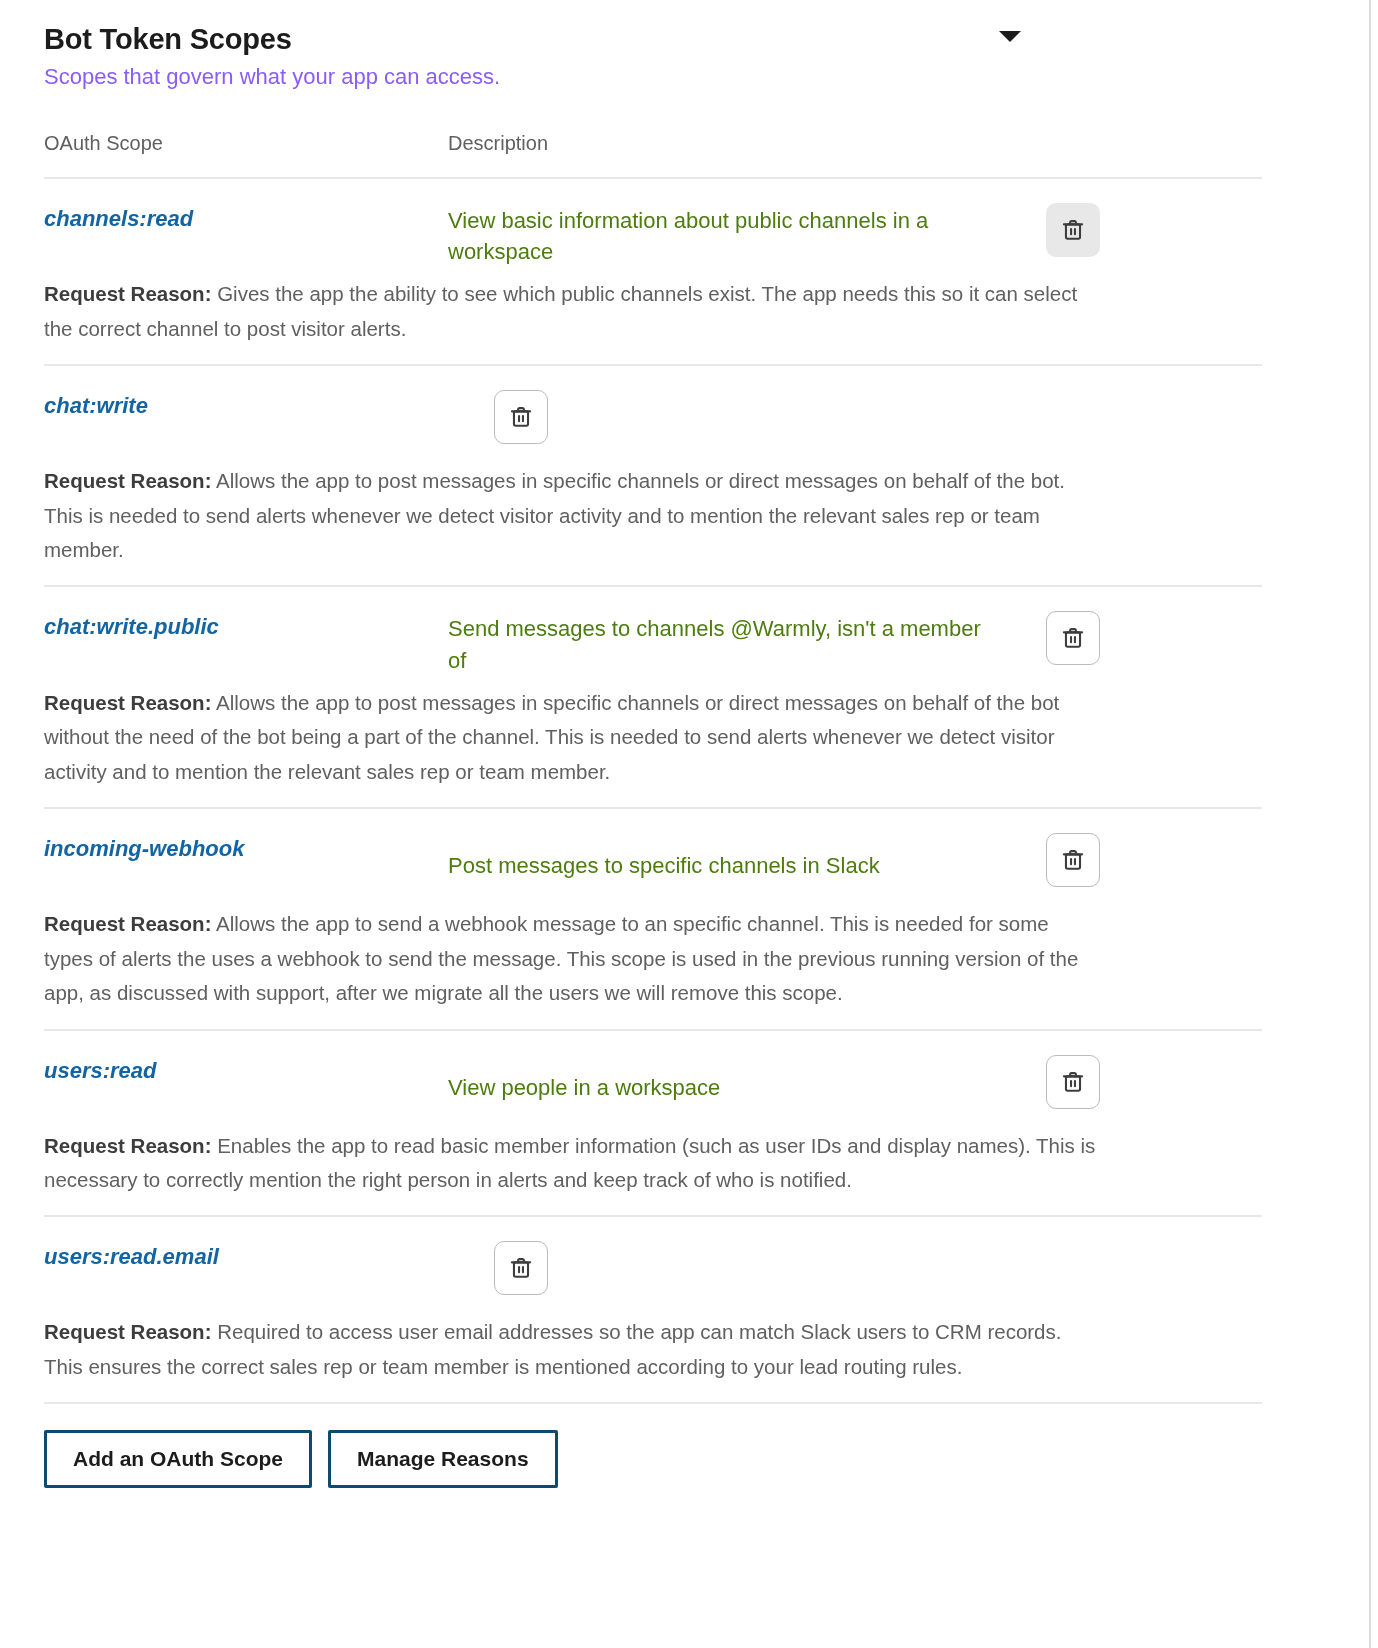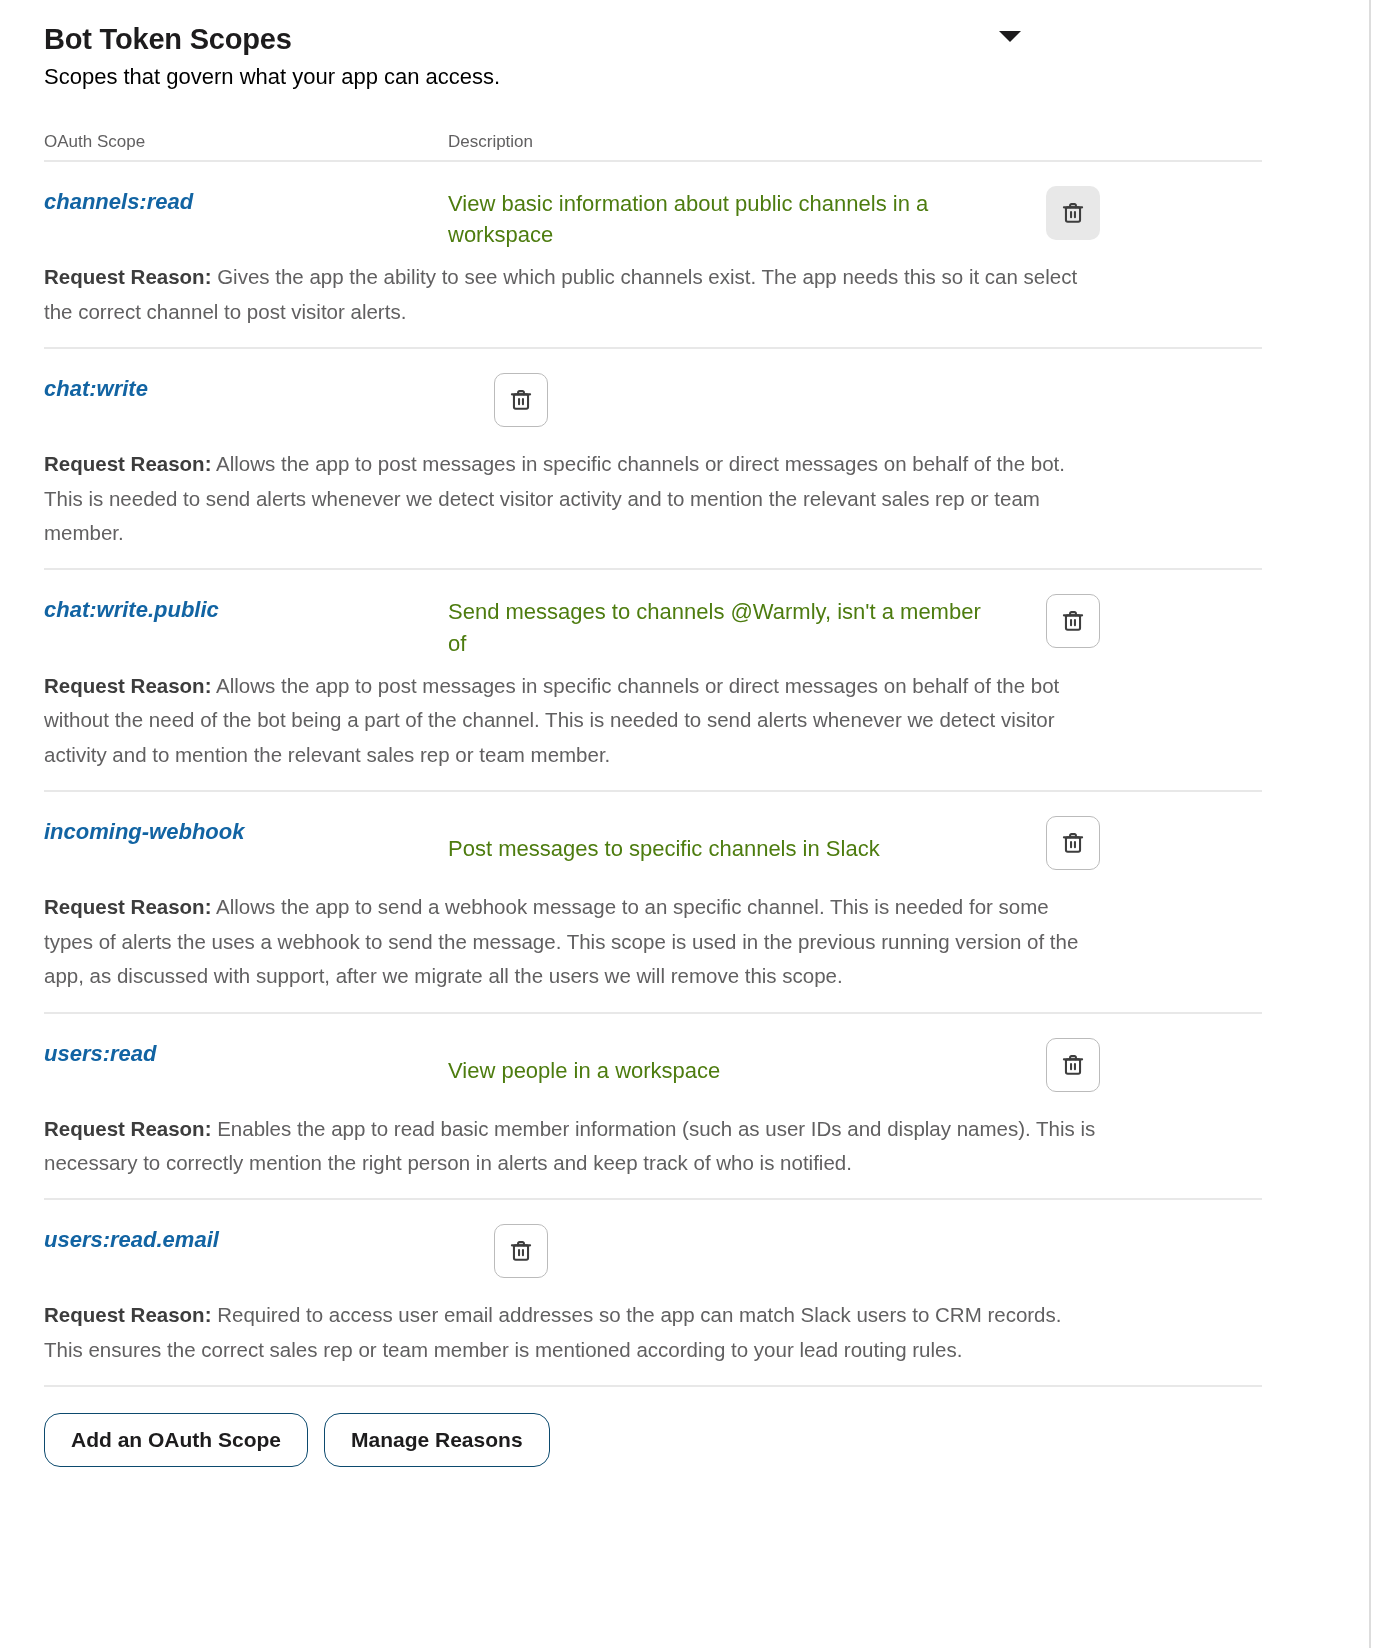--- a/index.html
+++ b/index.html
@@ -42,21 +42,21 @@
     font-size: 29px;
     font-weight: bold;
     letter-spacing: -0.2px;
     color: #1d1c1d;
     margin: 0;
     line-height: 1.18;
   }
 
   .panel-subtitle {
     font-size: 22px;
-    color: #000000;
+    color: #8b5cf6;
     margin: 7px 0 8px 0;
     line-height: 1.3;
     font-weight: 400;
   }
 
   .collapse-toggle {
     position: absolute;
     top: 24px;
     right: 122px;
     width: 24px;
@@ -77,23 +77,23 @@
     border-top: 11px solid #1d1c1d;
   }
 
   .scope-table {
     margin-top: 40px;
     padding: 0 44px 0 44px;
   }
 
   .col-head-row {
     display: flex;
-    font-size: 17px;
+    font-size: 20px;
     color: #616061;
-    padding-bottom: 8px;
+    padding-bottom: 22px;
   }
   .col-head-scope { width: 404px; flex: 0 0 404px; }
   .col-head-desc  { flex: 1 1 auto; }
 
   .divider {
     height: 2px;
     background: #e8e8e8;
     width: 1218px;
   }
 
@@ -174,22 +174,22 @@
     padding: 26px 44px 0 44px;
     display: flex;
     gap: 16px;
   }
   .action-btn {
     font-family: "Liberation Sans", sans-serif;
     font-size: 21px;
     font-weight: bold;
     color: #1d1c1d;
     background: #ffffff;
-    border: 1px solid #0c4a6e;
-    border-radius: 16px;
+    border: 3px solid #0c4a6e;
+    border-radius: 2px;
     padding: 13px 26px;
     cursor: pointer;
     line-height: 1.2;
   }
 </style>
 </head>
 <body>
 
 <div class="right-rail"></div>
 

